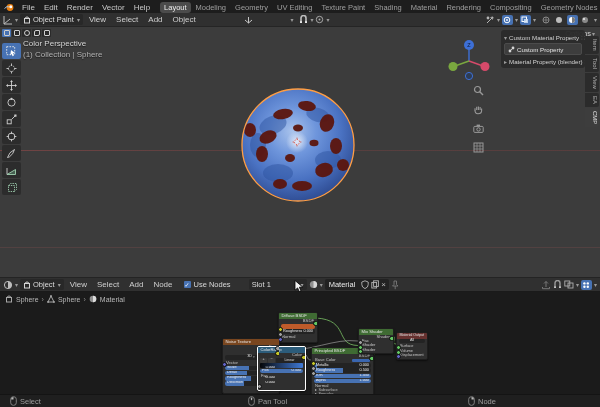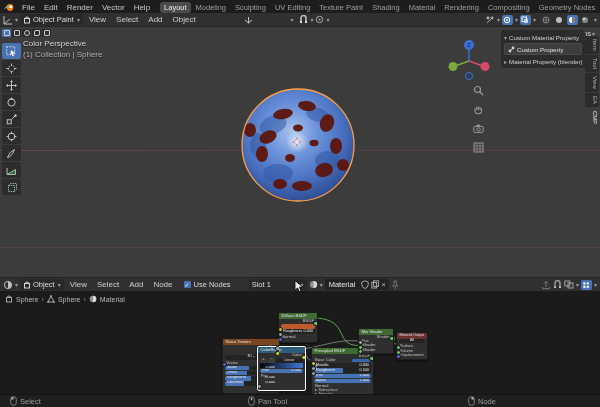--- a/index.html
+++ b/index.html
@@ -109,21 +109,21 @@
         </svg>
     </span>
     <span class="tmenu">File</span>
     <span class="tmenu">Edit</span>
     <span class="tmenu">Render</span>
     <span class="tmenu">Vector</span>
     <span class="tmenu">Help</span>
     <div class="wtabs">
       <span class="wtab active">Layout</span>
       <span class="wtab">Modeling</span>
-      <span class="wtab">Sculpting</span>
+      <span class="wtab">Geometry</span>
       <span class="wtab">UV Editing</span>
       <span class="wtab">Texture Paint</span>
       <span class="wtab">Shading</span>
       <span class="wtab">Material</span>
       <span class="wtab">Rendering</span>
       <span class="wtab">Compositing</span>
       <span class="wtab">Geometry Nodes</span>
 
     </div>
 

